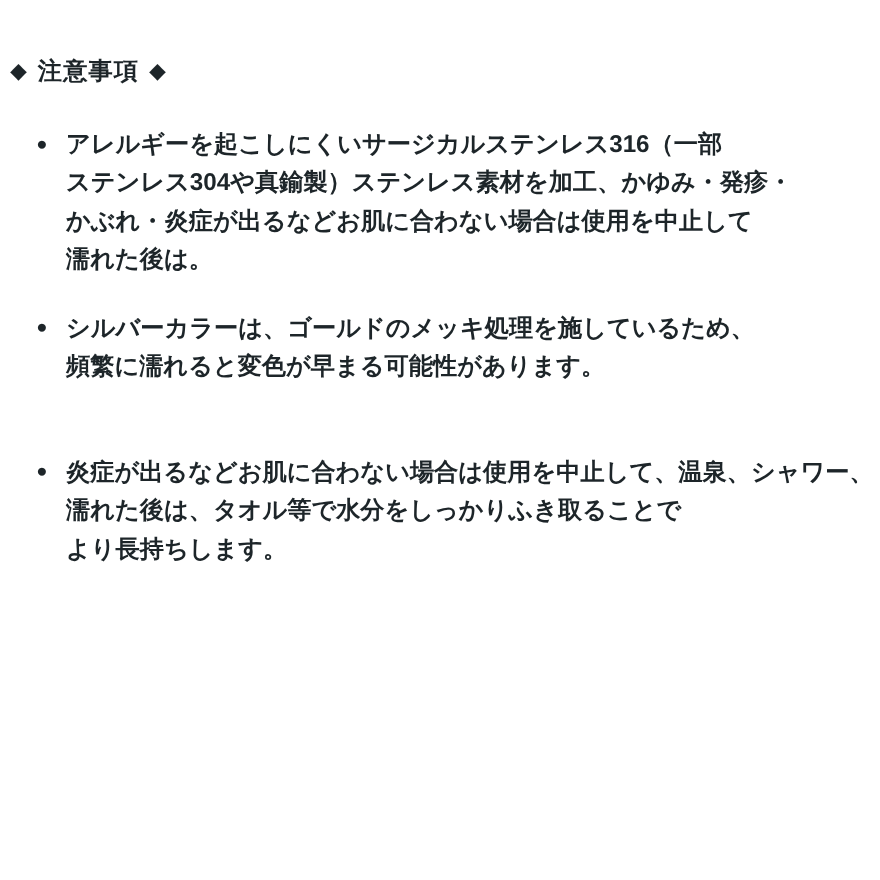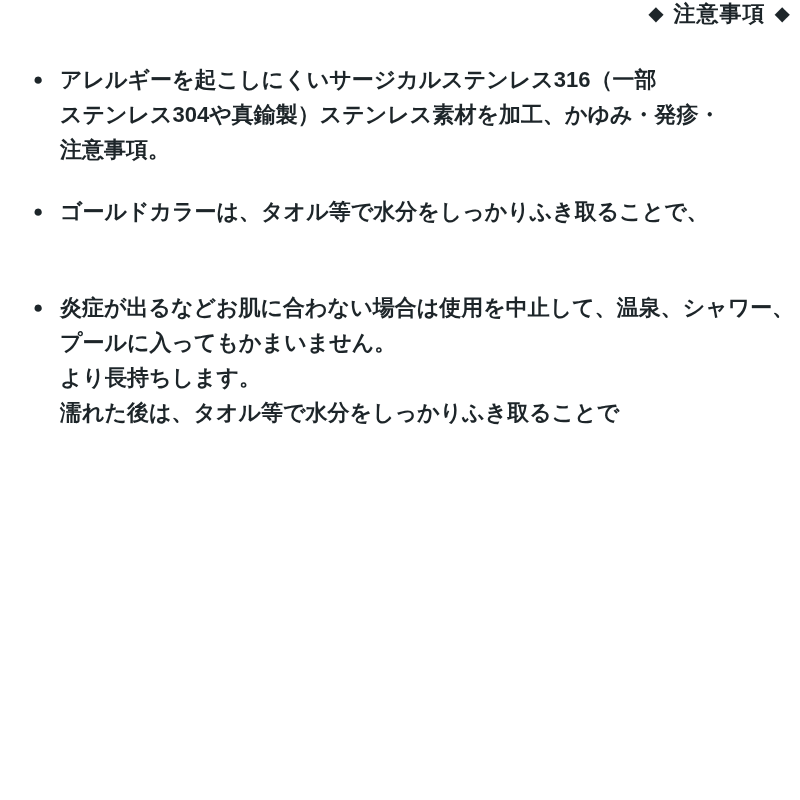--- a/index.html
+++ b/index.html
@@ -12,21 +12,22 @@
     width: 800px;
     height: 800px;
     background: #ffffff;
     color: #1d2529;
     font-family: "Liberation Sans", "DejaVu Sans", sans-serif;
     font-weight: 700;
     overflow: hidden;
     box-sizing: border-box;
   }
   .title-row {
-    text-align: right;
+    padding-top: 52px;
+    text-align: left;
     font-size: 22px;
     line-height: 26px;
     letter-spacing: 1px;
     white-space: nowrap;
   }
   .diamond {
     display: inline-block;
     font-size: 20px;
     margin: 0 9px;
     vertical-align: 1px;
@@ -65,35 +66,36 @@
     <span class="diamond">◆</span><span>注意事項</span><span class="diamond">◆</span>
   </div>
 
   <div class="notices">
 
     <div class="notice notice-0">
       <span class="bullet">●</span>
       <div class="lines">
         <div class="line">アレルギーを起こしにくいサージカルステンレス316（一部</div>
         <div class="line">ステンレス304や真鍮製）ステンレス素材を加工、かゆみ・発疹・</div>
-        <div class="line">注意事項。</div>
+        <div class="line">かぶれ・炎症が出るなどお肌に合わない場合は使用を中止して</div>
+        <div class="line">濡れた後は。</div>
       </div>
     </div>
 
     <div class="notice notice-1">
       <span class="bullet">●</span>
       <div class="lines">
-        <div class="line">ゴールドカラーは、タオル等で水分をしっかりふき取ることで、</div>
+        <div class="line">シルバーカラーは、ゴールドのメッキ処理を施しているため、</div>
+        <div class="line">頻繁に濡れると変色が早まる可能性があります。</div>
       </div>
     </div>
 
     <div class="notice notice-2">
       <span class="bullet">●</span>
       <div class="lines">
         <div class="line">炎症が出るなどお肌に合わない場合は使用を中止して、温泉、シャワー、</div>
-        <div class="line">プールに入ってもかまいません。</div>
+        <div class="line">濡れた後は、タオル等で水分をしっかりふき取ることで</div>
         <div class="line">より長持ちします。</div>
-        <div class="line">濡れた後は、タオル等で水分をしっかりふき取ることで</div>
       </div>
     </div>
 
   </div>
 </div>
 
 </body></html>

